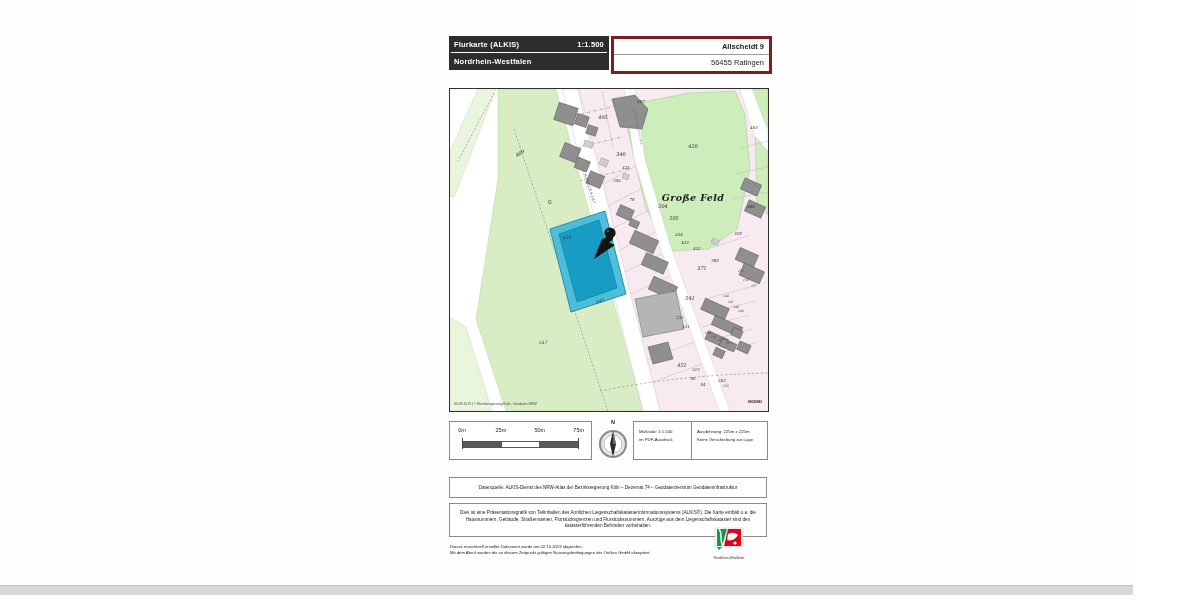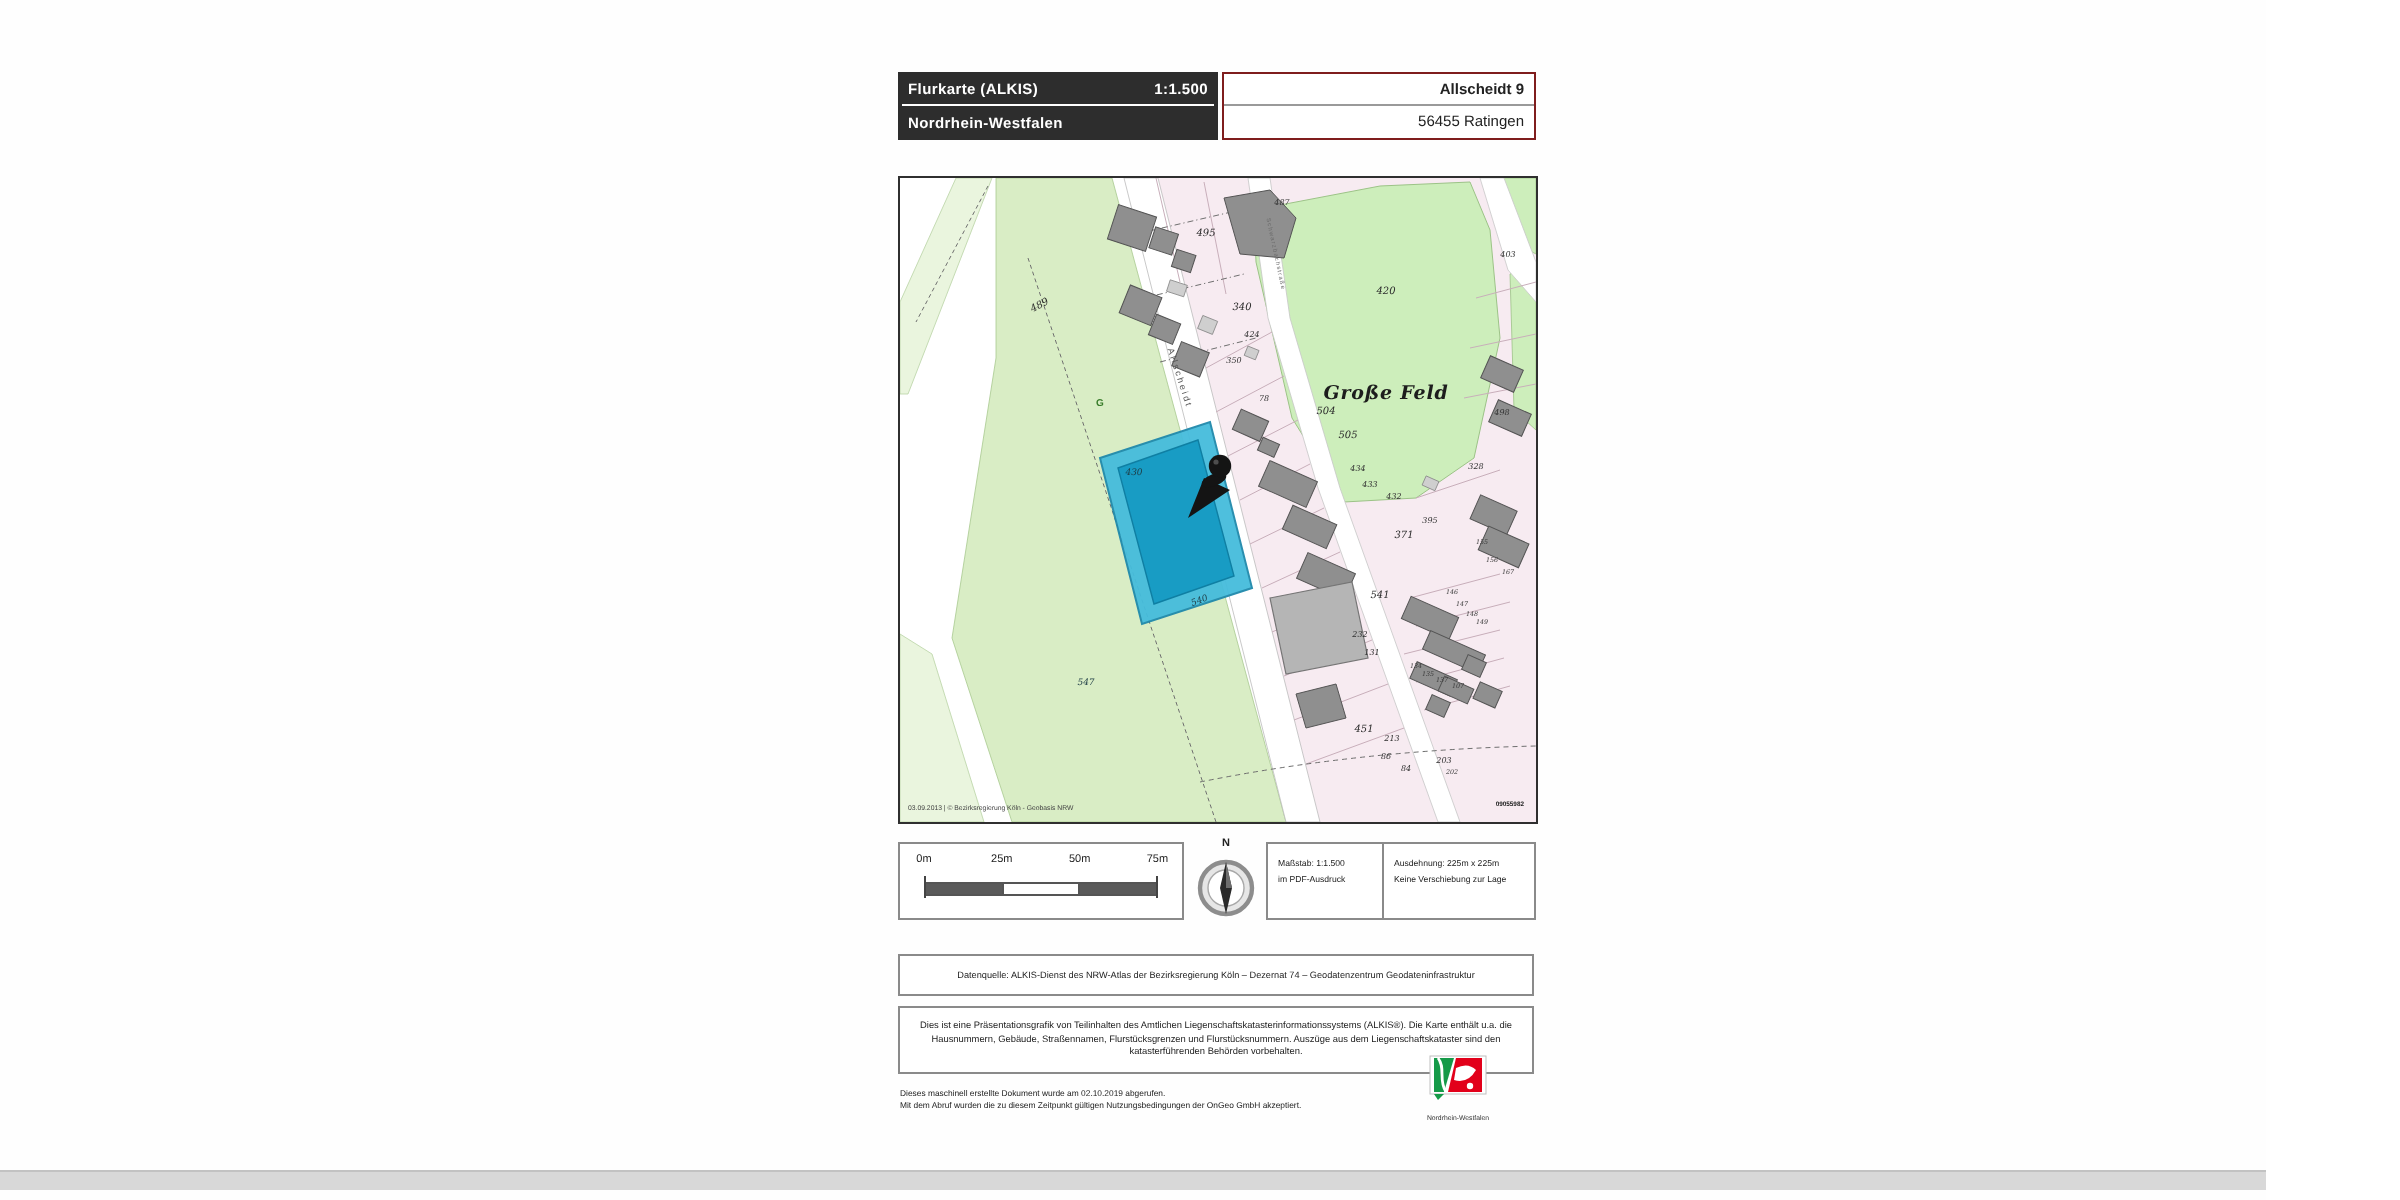--- a/index.html
+++ b/index.html
@@ -4,21 +4,21 @@
 <style>
   html,body{margin:0;padding:0;background:#fff;}
   .page{position:relative;width:1133px;height:600px;background:#fefefe;overflow:hidden;
         font-family:"Liberation Sans",sans-serif;color:#222;}
 
   
   .hdr-dark{position:absolute;left:449px;top:36px;width:160px;height:34px;background:#2d2d2d;color:#fff;}
   .hdr-dark .row{display:flex;justify-content:space-between;align-items:center;height:16px;padding:0 5px;
                  font-size:7.5px;font-weight:bold;letter-spacing:.2px;}
   .hdr-dark .sep{height:1px;background:#fff;margin:0 2px;}
-  .hdr-white{position:absolute;left:611px;top:36px;width:155px;height:32px;background:#fff;border:1px solid #7f1d1d;}
+  .hdr-white{position:absolute;left:611px;top:36px;width:155px;height:32px;background:#fff;border:3px solid #7f1d1d;}
   .hdr-white .row{display:flex;justify-content:flex-end;align-items:center;height:15px;padding:0 5px;font-size:7.5px;}
   .hdr-white .row.b{font-weight:bold;}
   .hdr-white .sep{height:1px;background:#9a9a9a;}
 
   
   .map-frame{position:absolute;left:449px;top:88px;width:318px;height:322px;background:#fff;border:1px solid #2f2f2f;}
   .map-frame svg{position:absolute;left:0;top:0;}
   #map-labels{position:absolute;left:0;top:0;width:318px;height:322px;pointer-events:none;}
   .mlabel{position:absolute;transform:translate(-50%,-50%);white-space:nowrap;}
   .num   {font:italic 5px   "DejaVu Serif",serif;color:#2b2b2b;}

